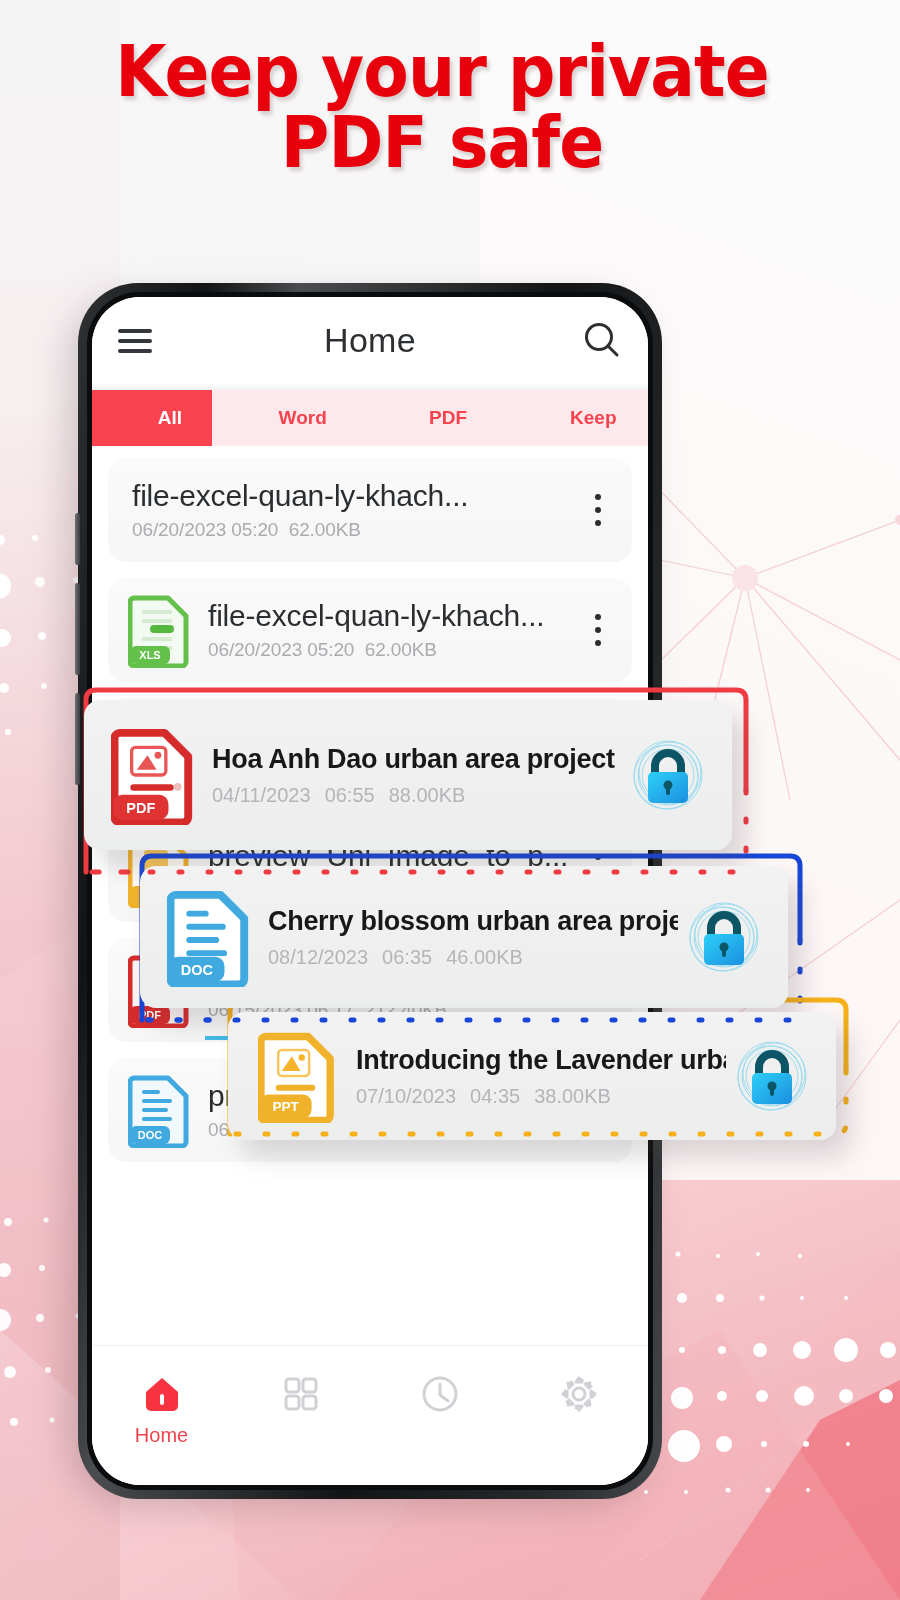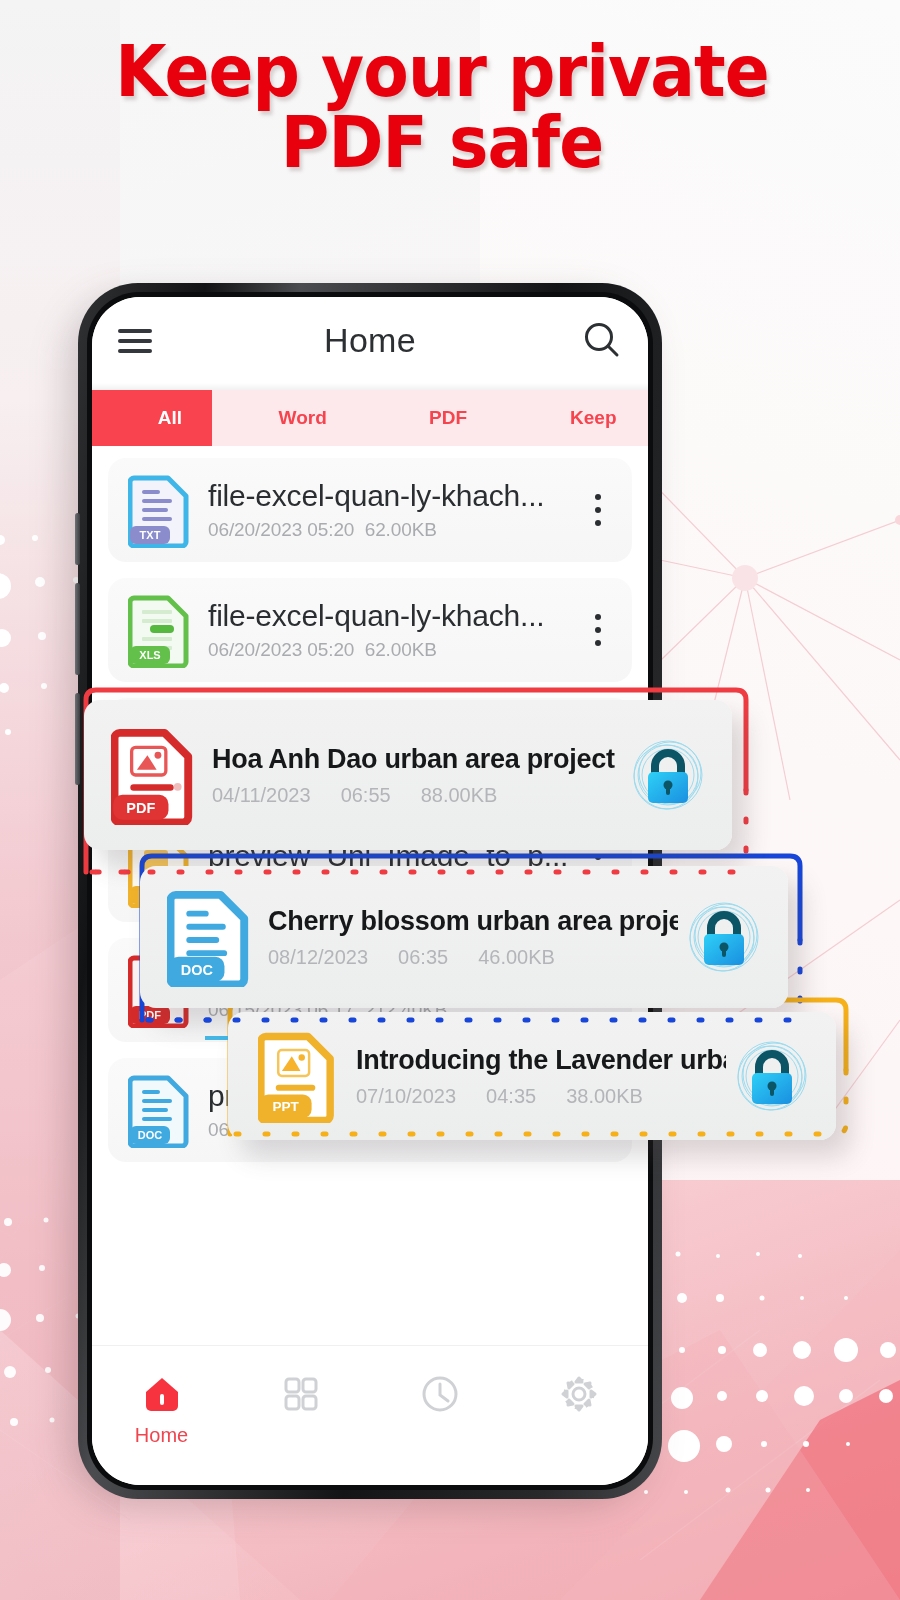--- a/index.html
+++ b/index.html
@@ -140,21 +140,21 @@
   .fcard{
     position:absolute; z-index:40;
     background:linear-gradient(180deg,#f2f2f2 0%, #eceded 100%);
     border-radius:16px;
     box-shadow:14px 16px 26px rgba(80,70,75,.20);
     display:flex; align-items:center; padding:0 18px;
   }
   .fc-icon{ width:104px; flex:0 0 104px; display:flex; align-items:center; justify-content:center; }
   .fc-text{ flex:1; min-width:0; padding-left:6px; }
   .fc-name{ font-size:27px; font-weight:bold; color:#16181a; white-space:nowrap; overflow:hidden; letter-spacing:-.3px;}
-  .fc-meta{ margin-top:9px; font-size:20px; color:#b3b5b8; display:flex; gap:30px; }
+  .fc-meta{ margin-top:9px; font-size:20px; color:#b3b5b8; display:flex; gap:14px; }
   .fc-lock{ width:92px; flex:0 0 92px; display:flex; align-items:center; justify-content:center; }
 
   #card1{ left:84px; top:700px;  width:648px; height:150px; }
   #card2{ left:140px; top:866px; width:648px; height:142px; }
   #card3{ left:228px; top:1012px;width:608px; height:128px; }
 
   
   #connectors{ position:absolute; inset:0; z-index:35; pointer-events:none; }
   #connectors-top{ position:absolute; inset:0; z-index:45; pointer-events:none; }
 </style>
@@ -313,34 +313,20 @@
         <div class="tabs">
           <div class="tab active">All</div>
           <div class="tab">Word</div>
           <div class="tab">PDF</div>
           <div class="tab">Keep</div>
         </div>
 
         <div class="list">
 
           <div class="file-row">
-            <div class="f-icon">
-              <svg width="64" height="76" viewBox="0 0 64 76">
-                <path d="M6 6 h34 l18 18 v46 a4 4 0 0 1 -4 4 h-48 a4 4 0 0 1 -4 -4 v-60 a4 4 0 0 1 4 -4z" fill="#f2f3fb" stroke="#3fb6e8" stroke-width="5" stroke-linejoin="round"></path>
-                <g fill="#8b8ccb">
-                  <rect x="14" y="18" width="18" height="4" rx="2"></rect>
-                  <rect x="14" y="27" width="30" height="4" rx="2"></rect>
-                  <rect x="14" y="36" width="26" height="4" rx="2"></rect>
-                  <rect x="14" y="45" width="30" height="4" rx="2"></rect>
-                  <rect x="14" y="54" width="20" height="4" rx="2"></rect>
-                </g>
-                <rect x="2" y="54" width="40" height="18" rx="6" fill="#8b8ccb"></rect>
-                <text x="22" y="67" font-size="11" font-weight="bold" fill="#fff" text-anchor="middle" font-family="Liberation Sans, sans-serif">TXT</text>
-              </svg>
-            </div>
             <div class="f-text">
               <div class="f-name">file-excel-quan-ly-khach...</div>
               <div class="f-meta">
                 <span>06/20/2023</span>
                 <span>05:20</span>&nbsp;
                 <span>62.00KB</span>
               </div>
             </div>
             <div class="kebab">
                 <i></i>

